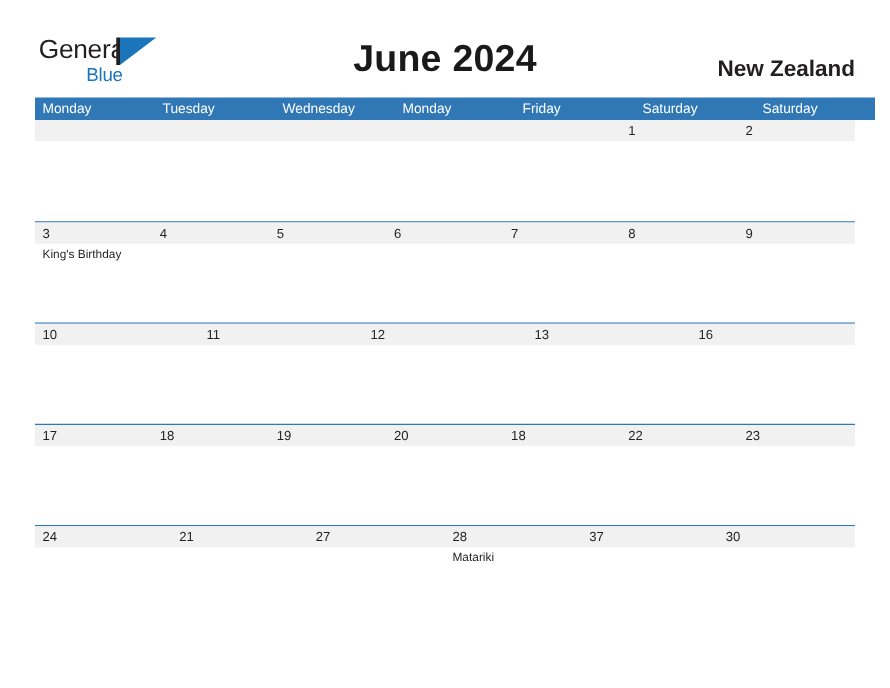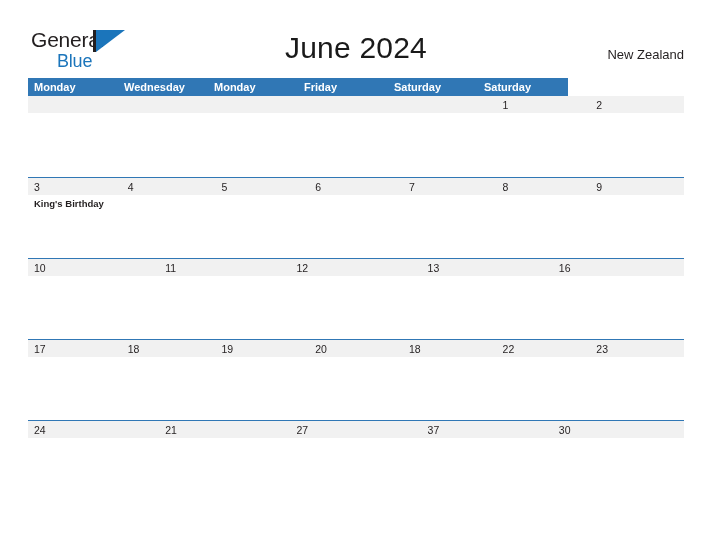--- a/index.html
+++ b/index.html
@@ -43,23 +43,23 @@
     left: 0;
     top: 0;
     font-size: 21px;
     letter-spacing: -0.2px;
     color: #231f20;
     line-height: 24px;
     white-space: nowrap;
   }
   .logo-blue {
     position: absolute;
-    left: 26px;
+    left: 38px;
     top: 21px;
-    font-size: 18px;
+    font-size: 15px;
     letter-spacing: -0.2px;
     color: #1b75bb;
     line-height: 24px;
     white-space: nowrap;
   }
   .logo-mark {
     position: absolute;
     left: 62px;
     top: 2px;
     width: 32px;
@@ -84,49 +84,49 @@
   }
 
   .month-title {
     position: absolute;
     left: 0;
     top: 30px;
     width: 712px;
     text-align: center;
     font-size: 30px;
     color: #1a1a1a;
-    font-weight: normal;
+    font-weight: bold;
     letter-spacing: 0.2px;
     line-height: 36px;
   }
 
   .country {
     position: absolute;
     right: 28px;
     top: 45px;
-    font-size: 13px;
+    font-size: 18px;
     color: #231f20;
     line-height: 20px;
     white-space: nowrap;
+    font-weight: bold;
   }
 
   
   .calendar {
     position: absolute;
     left: 28px;
     top: 78px;
     width: 656px;
   }
 
   .dow-row {
     display: flex;
-    width: 540px;
+    width: 672px;
     height: 18px;
     background: #3077b5;
-    font-weight: bold;
   }
   .dow-cell {
     flex: 1 1 0;
     color: #ffffff;
     font-size: 11px;
     line-height: 18px;
     padding-left: 6px;
     box-sizing: border-box;
     white-space: nowrap;
     overflow: hidden;
@@ -163,21 +163,20 @@
     position: relative;
     display: block;
     height: 15px;
     font-size: 10.5px;
     line-height: 14px;
     color: #231f20;
   }
   .day-events {
     position: relative;
     margin-top: 3px;
-    font-weight: bold;
   }
   .event {
     display: block;
     font-size: 9.5px;
     line-height: 12px;
     color: #231f20;
     white-space: nowrap;
   }
   .day-cell.empty .day-num {
     visibility: hidden;
@@ -201,20 +200,21 @@
 
     <div class="month-title">June 2024</div>
 
     <div class="country">New Zealand</div>
 
   </div>
 
   <div class="calendar">
     <div class="dow-row" id="dow-row">
         <div class="dow-cell">Monday</div>
+        <div class="dow-cell">Tuesday</div>
         <div class="dow-cell">Wednesday</div>
         <div class="dow-cell">Monday</div>
         <div class="dow-cell">Friday</div>
         <div class="dow-cell">Saturday</div>
         <div class="dow-cell">Saturday</div>
       </div>
     <div id="weeks-container">
         <div class="week-row">
           <div class="band"></div>
           <div class="day-cell empty">
@@ -313,20 +313,26 @@
           <div class="day-cell">
             <span class="day-num">24</span>
           </div>
           <div class="day-cell">
             <span class="day-num">21</span>
           </div>
           <div class="day-cell">
             <span class="day-num">27</span>
           </div>
           <div class="day-cell">
+            <span class="day-num">28</span>
+            <div class="day-events">
+              <span class="event">Matariki</span>
+            </div>
+          </div>
+          <div class="day-cell">
             <span class="day-num">37</span>
           </div>
           <div class="day-cell">
             <span class="day-num">30</span>
           </div>
         </div>
       </div>
   </div>
 
 </div>

